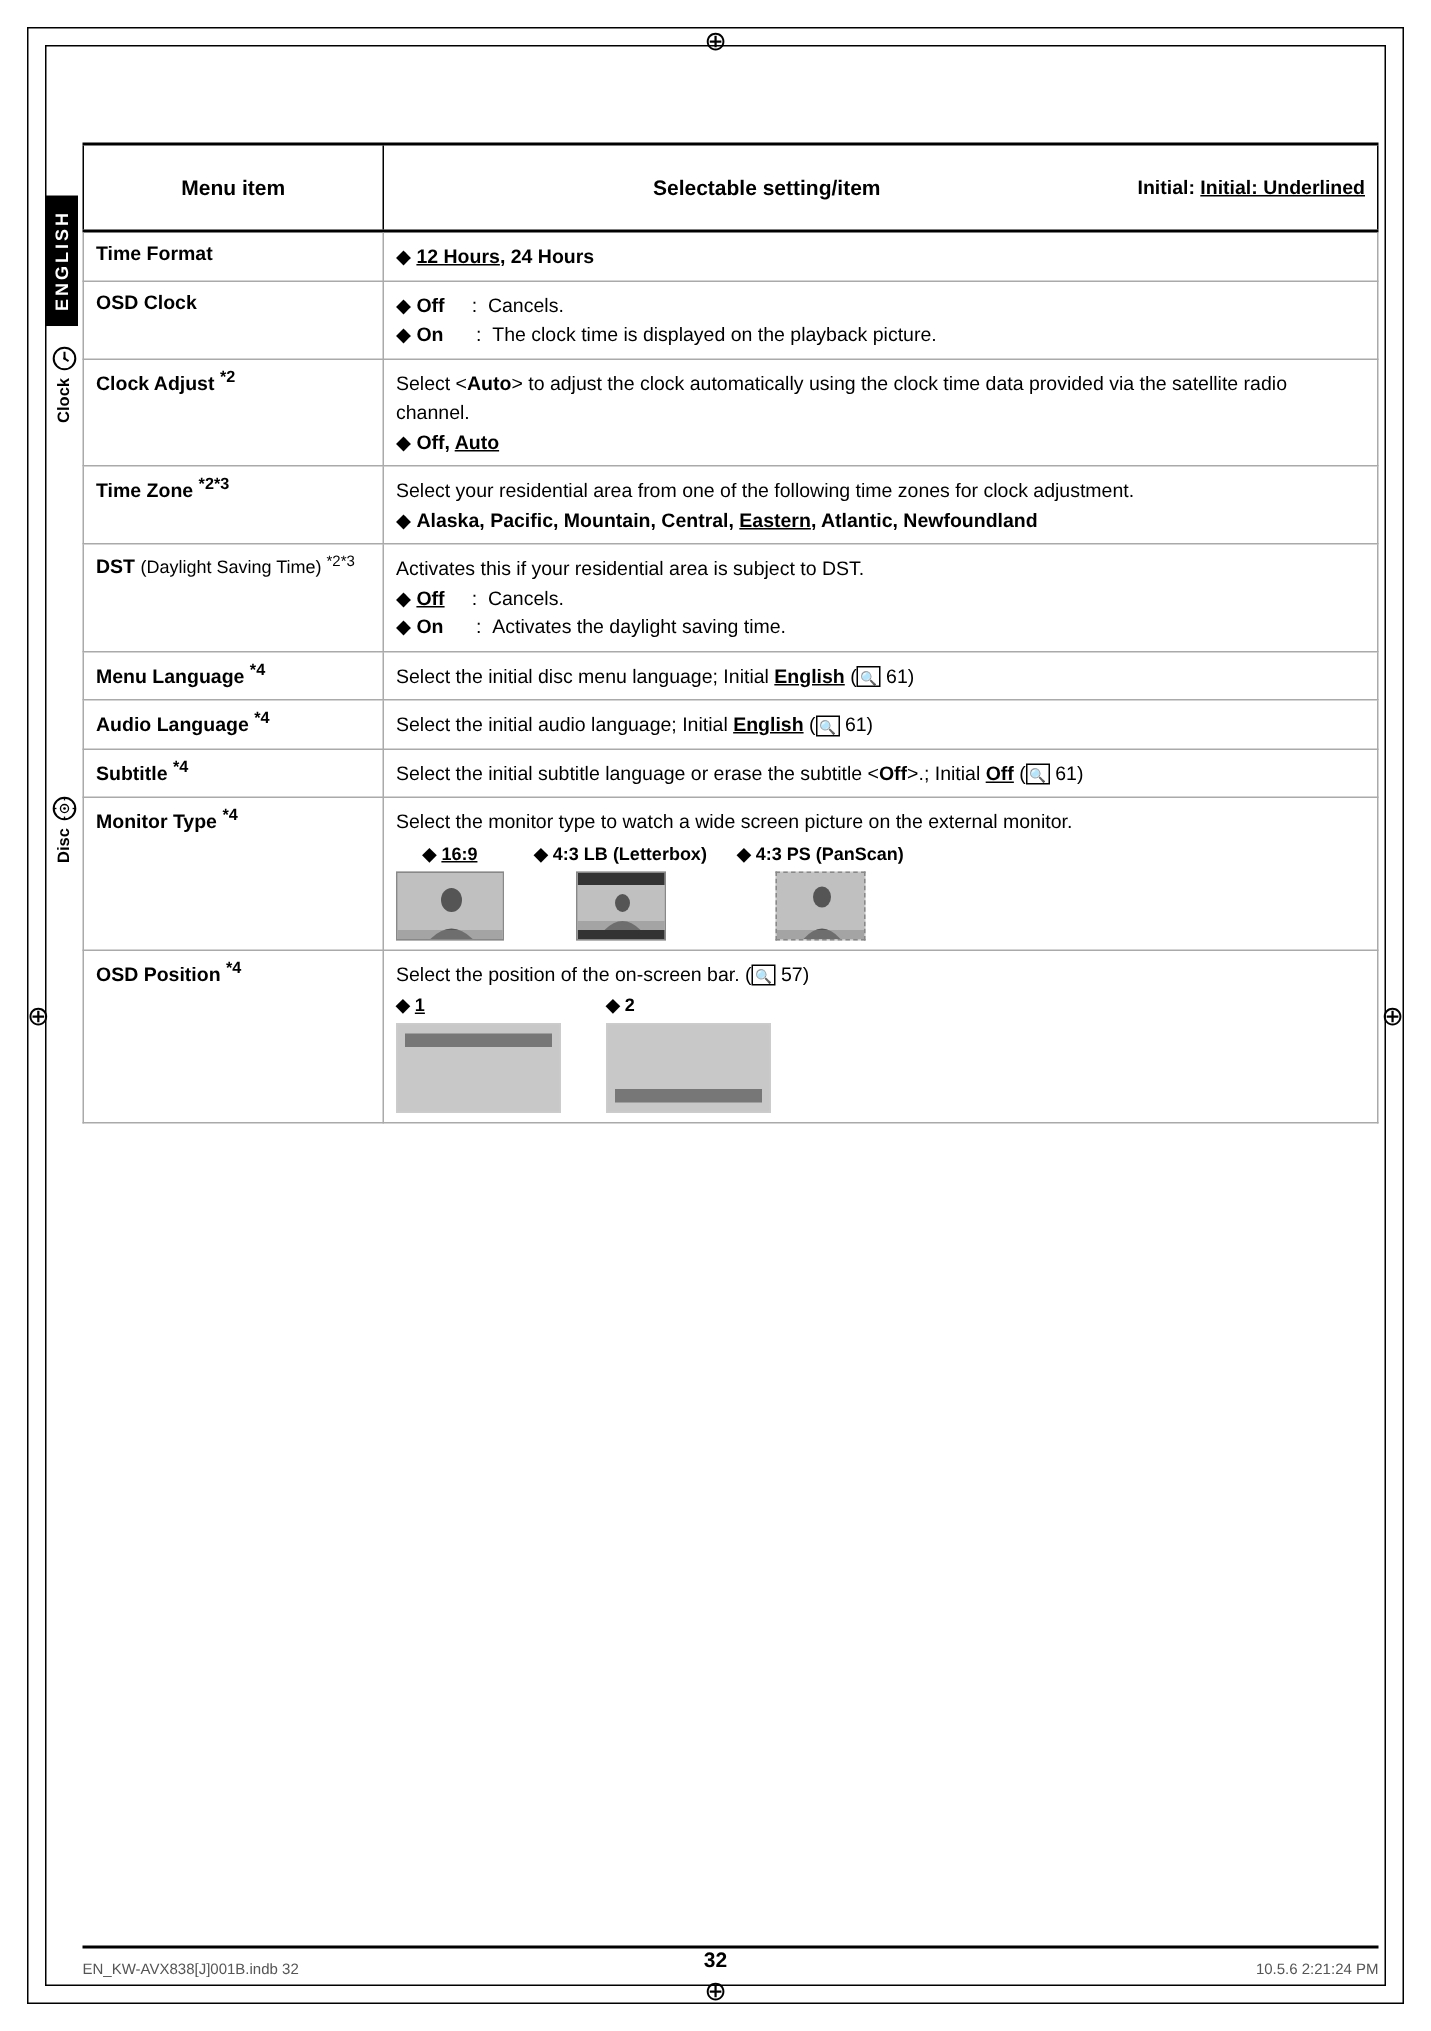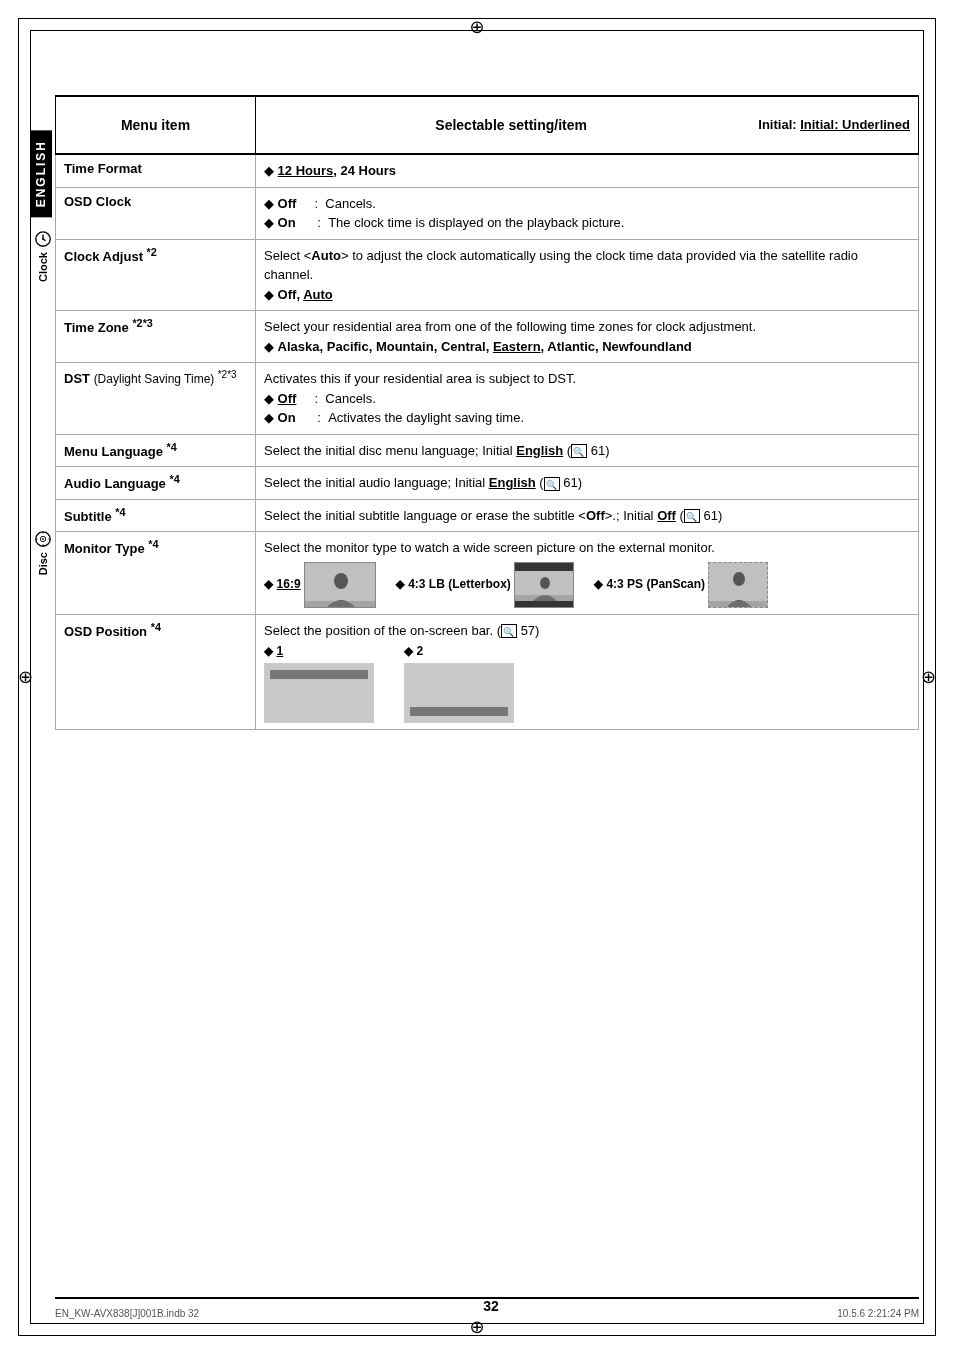--- a/index.html
+++ b/index.html
@@ -208,21 +208,20 @@
     }
 
     
     .page-number {
       position: absolute;
       bottom: 40px;
       left: 50%;
       transform: translateX(-50%);
       font-size: 14px;
       font-weight: bold;
-      margin-left: 14px;
     }
 
     
     .footer-line {
       position: absolute;
       bottom: 55px;
       left: 55px;
       right: 35px;
       height: 2px;
       background: #000;
@@ -247,21 +246,21 @@
 
     
     .monitor-images {
       display: flex;
       gap: 20px;
       align-items: flex-start;
       margin-top: 4px;
     }
     .monitor-item {
       display: flex;
-      flex-direction: row;
+      flex-direction: column;
       align-items: center;
       gap: 3px;
     }
 
     
     .osd-images {
       display: flex;
       gap: 30px;
       align-items: flex-start;
       margin-top: 4px;

